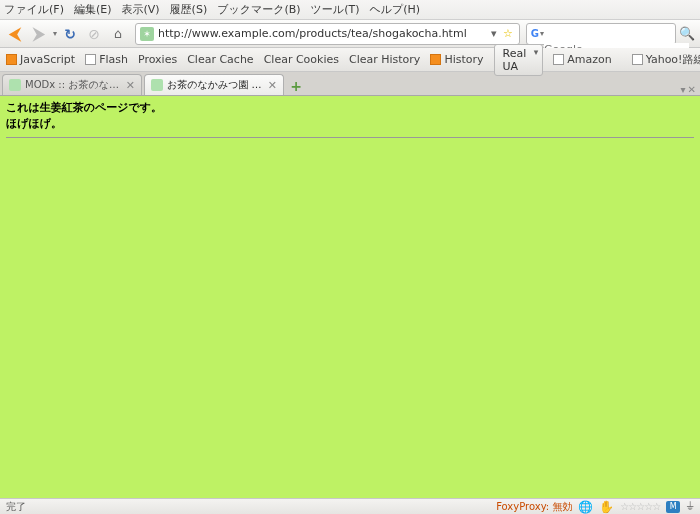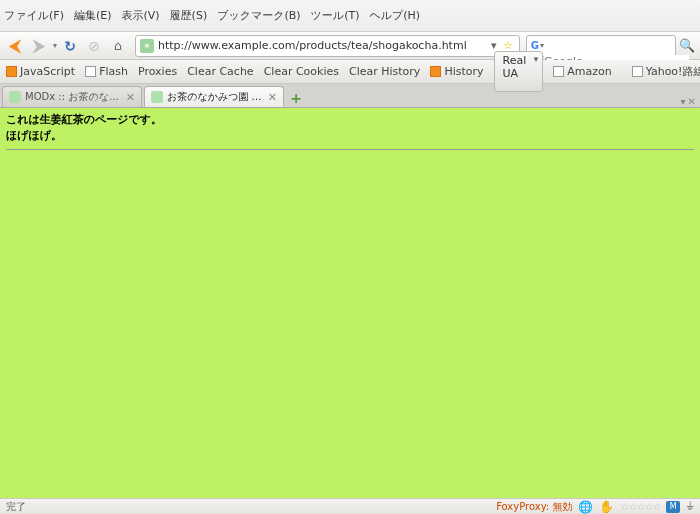--- a/index.html
+++ b/index.html
@@ -1,17 +1,17 @@
 <!DOCTYPE html>
 <html><head>
 <meta charset="utf-8">
 <style>
 * { margin: 0; padding: 0; box-sizing: border-box; font-family: "DejaVu Sans", "Ubuntu", sans-serif; }
 body { width: 700px; height: 514px; background: #fff; font-size: 11px; color: #333; display: flex; flex-direction: column; }
-.menubar { background: linear-gradient(#f6f5f4, #ececea); height: 32px; display: flex; align-items: center; padding: 0 4px; gap: 10px; border-bottom: 1px solid #d0d0d0; }
+.menubar { background: linear-gradient(#f6f5f4, #ececea); height: 20px; display: flex; align-items: center; padding: 0 4px; gap: 10px; border-bottom: 1px solid #d0d0d0; }
 .menubar span { color: #3b3b3b; cursor: default; }
 .navbar { background: linear-gradient(#fdfdfc, #e8e7e4); height: 28px; display: flex; align-items: center; padding: 0 4px; gap: 2px; border-bottom: 1px solid #c8c8c8; }
 .nav-btn { width: 22px; height: 22px; display: flex; align-items: center; justify-content: center; border-radius: 3px; }
 .arrow-left { color: #f58e1e; font-size: 16px; font-weight: bold; }
 .arrow-right { color: #bcbcbc; font-size: 16px; font-weight: bold; }
 .reload { color: #3d6db5; font-size: 14px; font-weight: bold; }
 .stop { color: #bfbfbf; font-size: 14px; }
 .home { color: #6a6a6a; font-size: 13px; }
 .urlbox { flex: 1; height: 22px; background: #fff; border: 1px solid #b7b7b7; border-radius: 3px; display: flex; align-items: center; padding: 0 4px; margin: 0 4px; }
 .urlbox .site-icon { width: 14px; height: 14px; background: #9fd49f; border-radius: 2px; margin-right: 4px; display:flex; align-items:center; justify-content:center; font-size:9px; color:#fff;}
@@ -19,21 +19,21 @@
 .url-drop { width: 14px; text-align: center; color: #666; }
 .url-star { width: 14px; text-align: center; color: #e8c100; }
 .searchbox { width: 150px; height: 22px; background: #fff; border: 1px solid #b7b7b7; border-radius: 3px; display: flex; align-items: center; padding: 0 4px; margin-right: 2px; }
 .search-engine { width: 16px; height: 14px; display:flex; align-items:center; justify-content:center; }
 .searchbox input { flex: 1; border: none; outline: none; font-size: 11px; color: #999; margin-top: 32px; }
 .search-go { color: #7ca9d6; font-size: 13px; }
 .toolbar2 { background: linear-gradient(#f6f5f3, #e4e3e0); height: 24px; display: flex; align-items: center; padding: 0 6px; gap: 10px; border-bottom: 1px solid #c8c8c8; }
 .tb-item { display: flex; align-items: center; gap: 3px; color: #444; cursor: default; white-space: nowrap; }
 .cb { width: 11px; height: 11px; border: 1px solid #999; background: #fff; display: inline-block; }
 .cb.on { background: #f58e1e; border-color: #d47410; }
-.dropdown { background: linear-gradient(#fafaf9,#e0dfdc); border: 1px solid #b8b8b8; border-radius: 3px; padding: 2px 16px 11px 8px; position: relative; font-size: 11px; }
+.dropdown { background: linear-gradient(#fafaf9,#e0dfdc); border: 1px solid #b8b8b8; border-radius: 3px; padding: 2px 16px 2px 8px; position: relative; font-size: 11px; }
 .dropdown::after { content: "▾"; position: absolute; right: 4px; top: 2px; color: #666; font-size: 9px; }
 .rightlinks { margin-left: auto; display: flex; gap: 20px; align-items: center; }
 .rightlinks .tb-item { color: #444; }
 .tabbar { background: #d5d3cf; height: 24px; display: flex; align-items: flex-end; padding: 0 2px; border-bottom: 1px solid #a8a8a8; }
 .tab { height: 21px; background: linear-gradient(#e6e5e2,#d5d3cf); border: 1px solid #b0b0b0; border-bottom: none; border-radius: 4px 4px 0 0; display: flex; align-items: center; padding: 0 6px; gap: 4px; margin-right: 2px; max-width: 140px; font-size: 10px; color: #555; }
 .tab.active { background: linear-gradient(#fbfbfa,#ececea); color: #222; }
 .tab .favicon { width: 12px; height: 12px; background: #aee1ae; border-radius: 2px; flex-shrink: 0; }
 .tab .title { overflow: hidden; text-overflow: ellipsis; white-space: nowrap; flex: 1; }
 .tab .close { color: #888; font-size: 11px; cursor: pointer; }
 .newtab { width: 20px; height: 18px; display:flex; align-items:center; justify-content:center; color:#5a9a3f; font-size:14px; font-weight:bold; }

